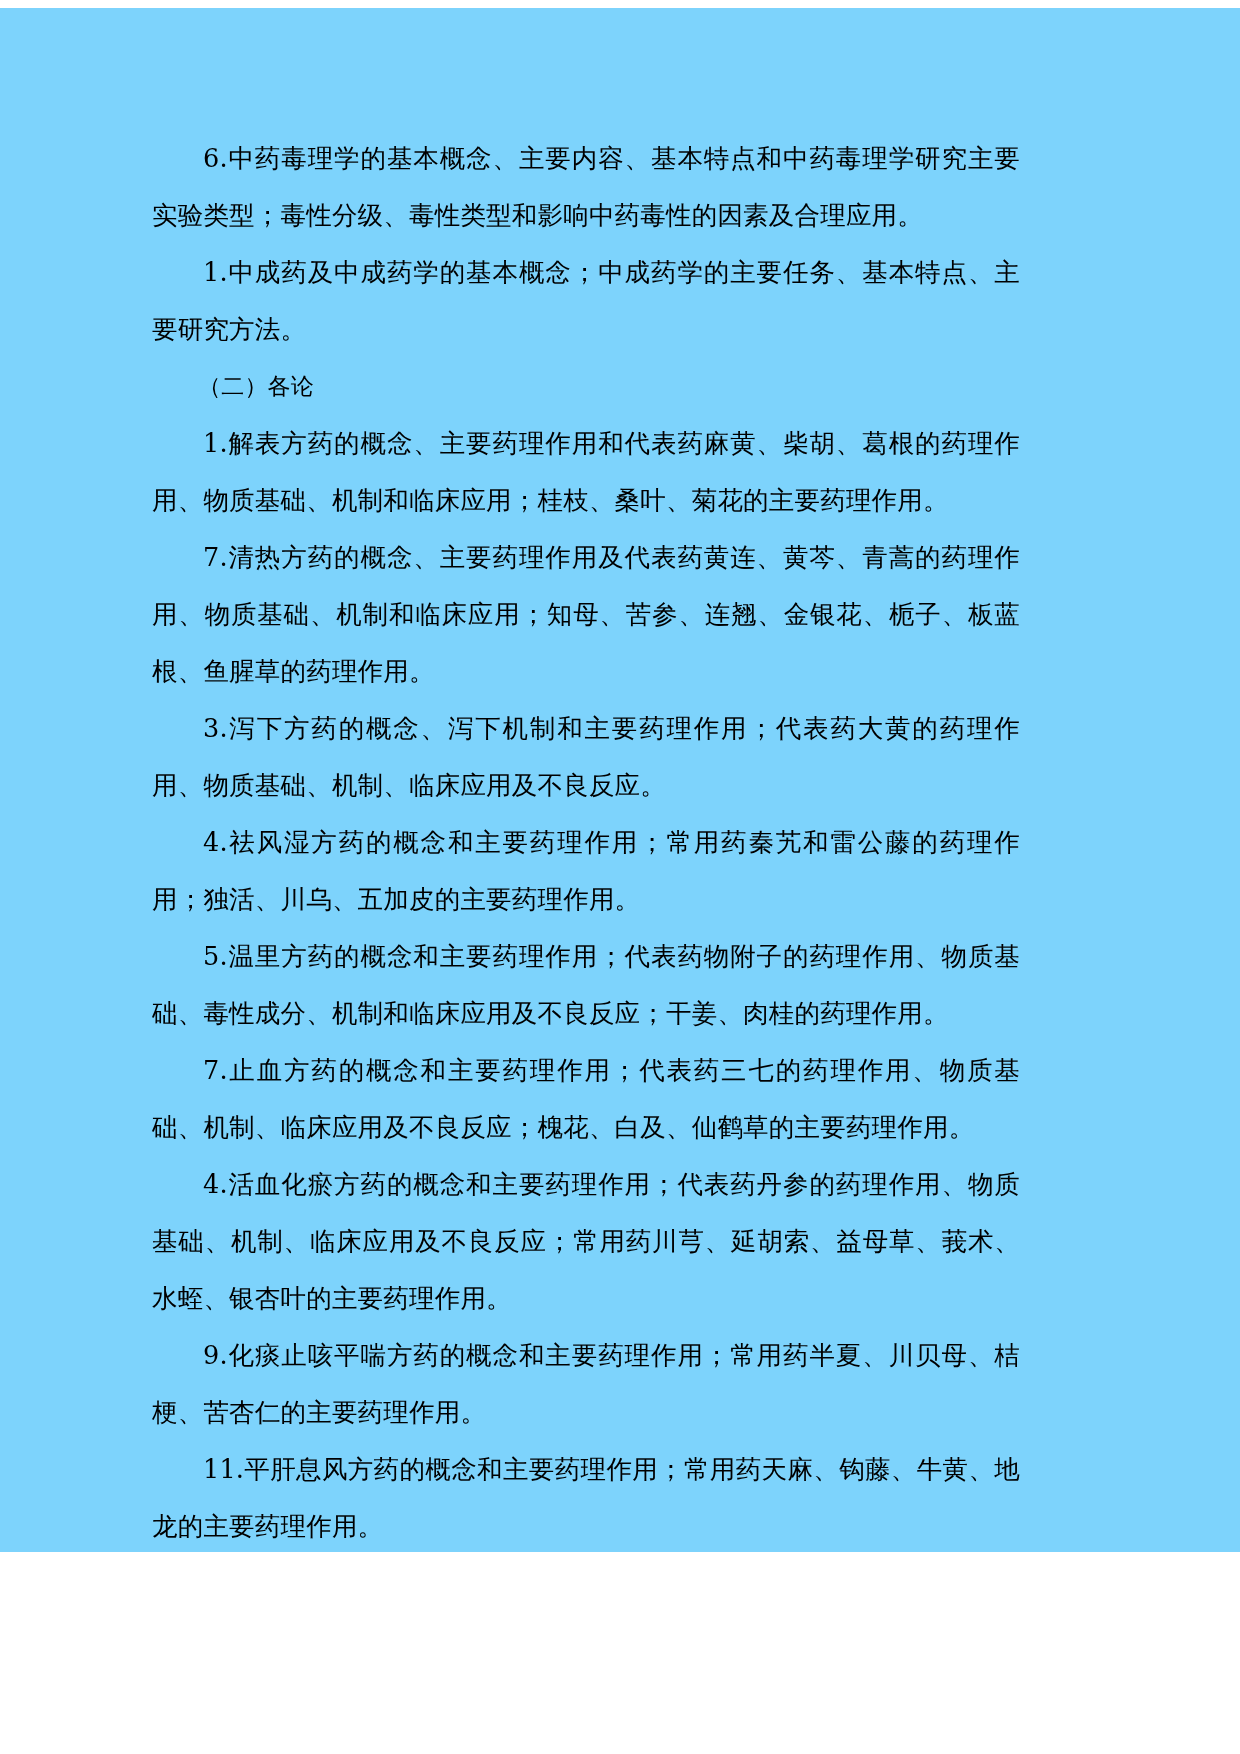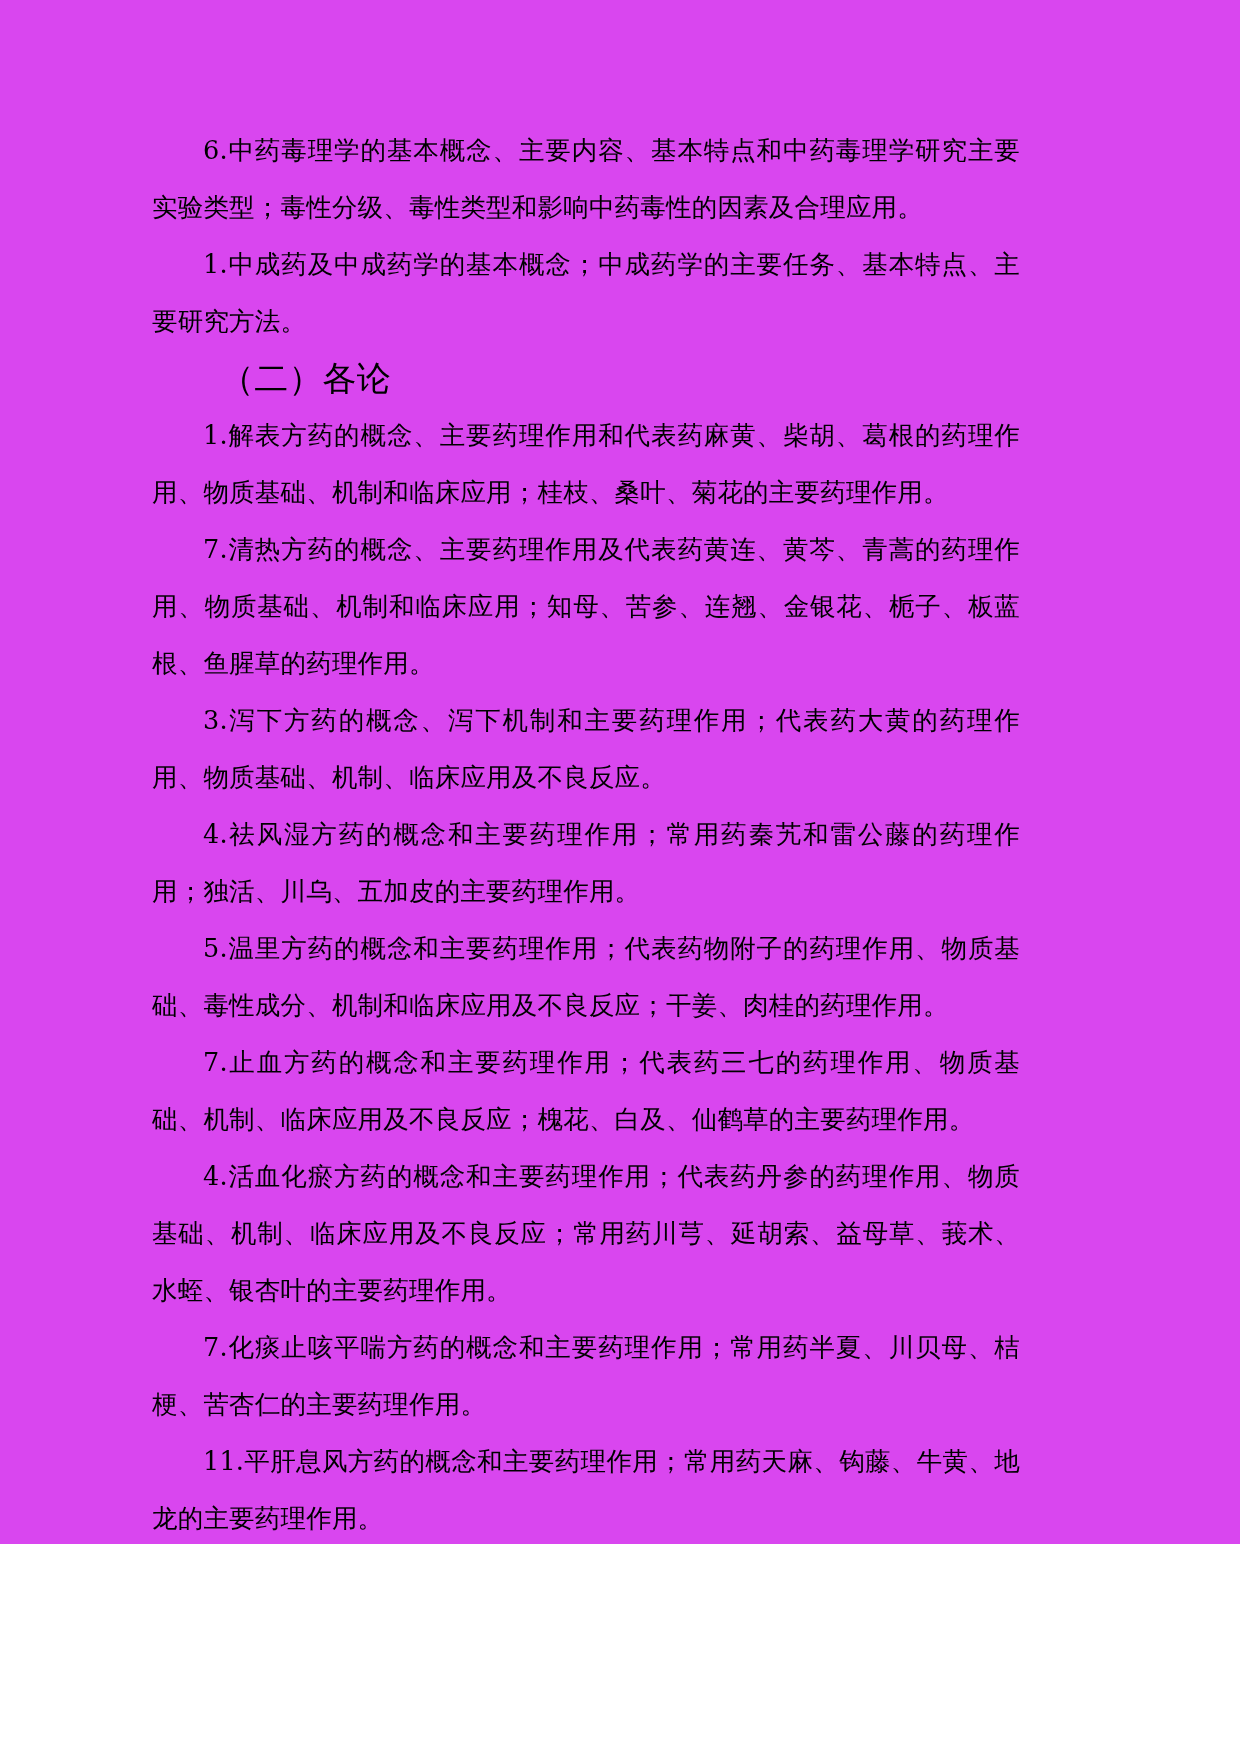--- a/index.html
+++ b/index.html
@@ -12,43 +12,44 @@
     width: 1240px;
     height: 1754px;
     font-family: "DejaVu Serif", "Liberation Serif", serif;
     color: #000000;
     overflow: hidden;
   }
   .page {
     position: relative;
     width: 1240px;
     height: 1544px;
-    background: #d946ef;
+    background: #7dd3fc;
     box-sizing: border-box;
+    margin-top: 8px;
   }
   .content {
     position: absolute;
     left: 152px;
     top: 122px;
     width: 868px;
   }
   
   .para {
     font-size: 25.5px;
     line-height: 57px;
     text-align: justify;
     text-justify: inter-ideograph;
     text-indent: 2em;
     margin: 0;
     letter-spacing: 0.2px;
     word-break: break-all;
   }
   
   .heading {
-    font-size: 34px;
+    font-size: 23px;
     line-height: 57px;
     text-align: left;
     text-indent: 2em;
     margin: 0;
     letter-spacing: 0.2px;
   }
 </style>
 </head>
 <body>
 
@@ -58,16 +59,16 @@
   <p class="para">6.中药毒理学的基本概念、主要内容、基本特点和中药毒理学研究主要实验类型；毒性分级、毒性类型和影响中药毒性的因素及合理应用。</p>
       <p class="para">1.中成药及中成药学的基本概念；中成药学的主要任务、基本特点、主要研究方法。</p>
       <p class="heading">（二）各论</p>
       <p class="para">1.解表方药的概念、主要药理作用和代表药麻黄、柴胡、葛根的药理作用、物质基础、机制和临床应用；桂枝、桑叶、菊花的主要药理作用。</p>
       <p class="para">7.清热方药的概念、主要药理作用及代表药黄连、黄芩、青蒿的药理作用、物质基础、机制和临床应用；知母、苦参、连翘、金银花、栀子、板蓝根、鱼腥草的药理作用。</p>
       <p class="para">3.泻下方药的概念、泻下机制和主要药理作用；代表药大黄的药理作用、物质基础、机制、临床应用及不良反应。</p>
       <p class="para">4.祛风湿方药的概念和主要药理作用；常用药秦艽和雷公藤的药理作用；独活、川乌、五加皮的主要药理作用。</p>
       <p class="para">5.温里方药的概念和主要药理作用；代表药物附子的药理作用、物质基础、毒性成分、机制和临床应用及不良反应；干姜、肉桂的药理作用。</p>
       <p class="para">7.止血方药的概念和主要药理作用；代表药三七的药理作用、物质基础、机制、临床应用及不良反应；槐花、白及、仙鹤草的主要药理作用。</p>
       <p class="para">4.活血化瘀方药的概念和主要药理作用；代表药丹参的药理作用、物质基础、机制、临床应用及不良反应；常用药川芎、延胡索、益母草、莪术、水蛭、银杏叶的主要药理作用。</p>
-      <p class="para">7.化痰止咳平喘方药的概念和主要药理作用；常用药半夏、川贝母、桔梗、苦杏仁的主要药理作用。</p>
+      <p class="para">9.化痰止咳平喘方药的概念和主要药理作用；常用药半夏、川贝母、桔梗、苦杏仁的主要药理作用。</p>
       <p class="para">11.平肝息风方药的概念和主要药理作用；常用药天麻、钩藤、牛黄、地龙的主要药理作用。</p>
     </div>
 </div>
 
 </body></html>

